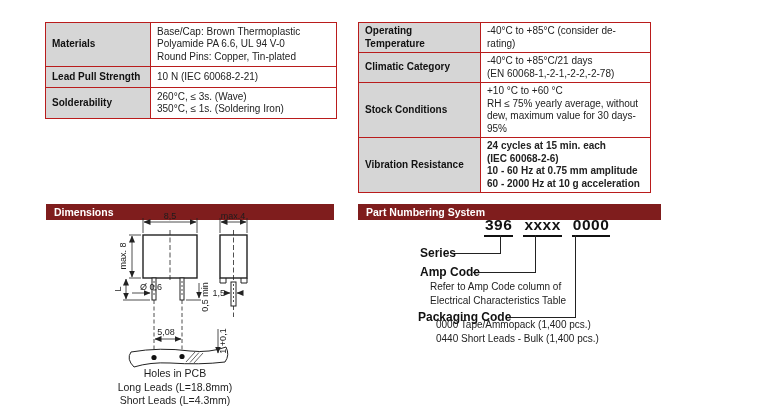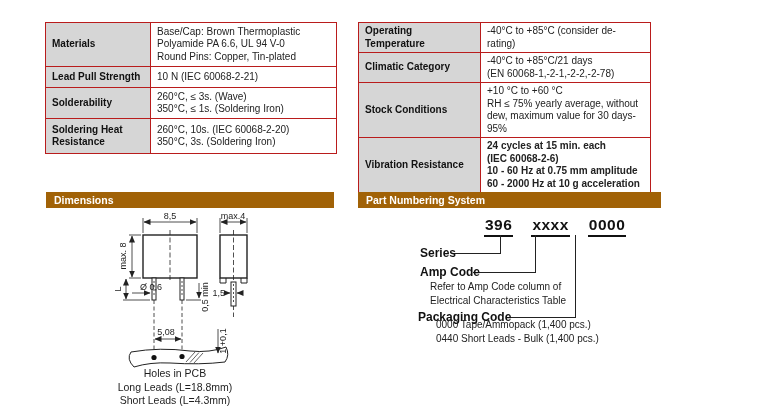--- a/index.html
+++ b/index.html
@@ -22,35 +22,36 @@
   #t-left tr:nth-child(3) td{height:26px;}
   #t-left tr:nth-child(4) td{height:30px;}
   #t-right{left:358px;top:22px;width:293px;}
   #t-right col.c1{width:122px;}
   #t-right tr:nth-child(1) td{height:20px;}
   #t-right tr:nth-child(2) td{height:25px;}
   #t-right tr:nth-child(3) td{height:45px;}
   #t-right tr:nth-child(4) td{height:43px;font-weight:bold;}
   
   .sec-bar{
-    position:absolute;height:16px;background:#a16207;color:#fff;
+    position:absolute;height:16px;background:#7f1d1d;color:#fff;
     font-weight:bold;font-size:10.5px;line-height:16px;padding-left:8px;
     box-sizing:border-box;
+    margin-top:12px;
   }
   #bar-dim{left:46px;top:192px;width:288px;}
   #bar-pn{left:358px;top:192px;width:303px;}
   
   #dim-svg{position:absolute;left:40px;top:205px;}
   #dim-svg text{fill:#1d1d1d;}
   .t9{font-size:9px;}
   .t10{font-size:10.5px;}
   
   #pn{position:absolute;left:410px;top:210px;width:260px;height:150px;}
   .pn-number{
-    position:absolute;left:74px;top:6px;display:flex;gap:18px;
+    position:absolute;left:74px;top:6px;display:flex;gap:10px;
     font-weight:bold;font-size:15.5px;color:#111;letter-spacing:0.5px;justify-content:space-between;
   }
   .pn-number span{border-bottom:2px solid #111;padding:0 1px 1px 1px;}
   .conn{position:absolute;border-right:1.3px solid #222;border-bottom:1.3px solid #222;}
   #conn-series{left:42px;top:25px;width:48px;height:18px;}
   #conn-amp{left:63px;top:25px;width:62px;height:37px;}
   #conn-pack{left:100px;top:25px;width:65px;height:82px;}
   .pn-label{position:absolute;font-weight:bold;font-size:12px;color:#111;}
   #lbl-series{left:10px;top:36px;}
   #lbl-amp{left:10px;top:55px;}
@@ -75,25 +76,20 @@
 Round Pins: Copper, Tin-plated</td>
   </tr>
   <tr>
     <td class="lab">Lead Pull Strength</td>
     <td class="val">10 N (IEC 60068-2-21)</td>
   </tr>
   <tr>
     <td class="lab">Solderability</td>
     <td class="val">260°C, ≤ 3s. (Wave)
 350°C, ≤ 1s. (Soldering Iron)</td>
-  </tr>
-  <tr>
-    <td class="lab">Soldering Heat Resistance</td>
-    <td class="val">260°C, 10s. (IEC 60068-2-20)
-350°C, 3s. (Soldering Iron)</td>
   </tr>
 </tbody>
   </table>
 
 <table class="spec" id="t-right">
   <colgroup>
       <col class="c1">
       <col>
     </colgroup>
   <tbody>

